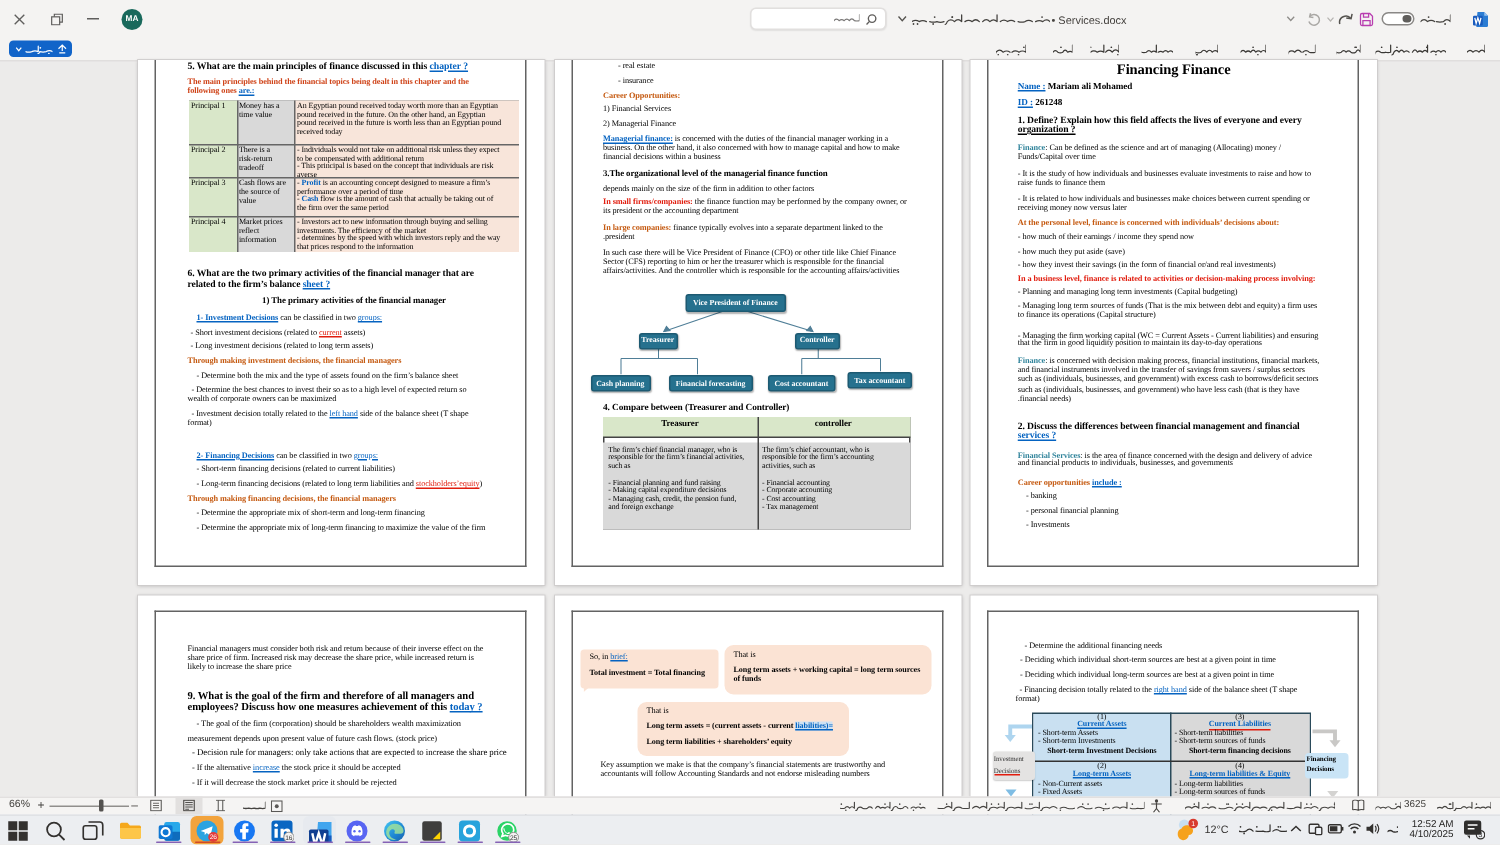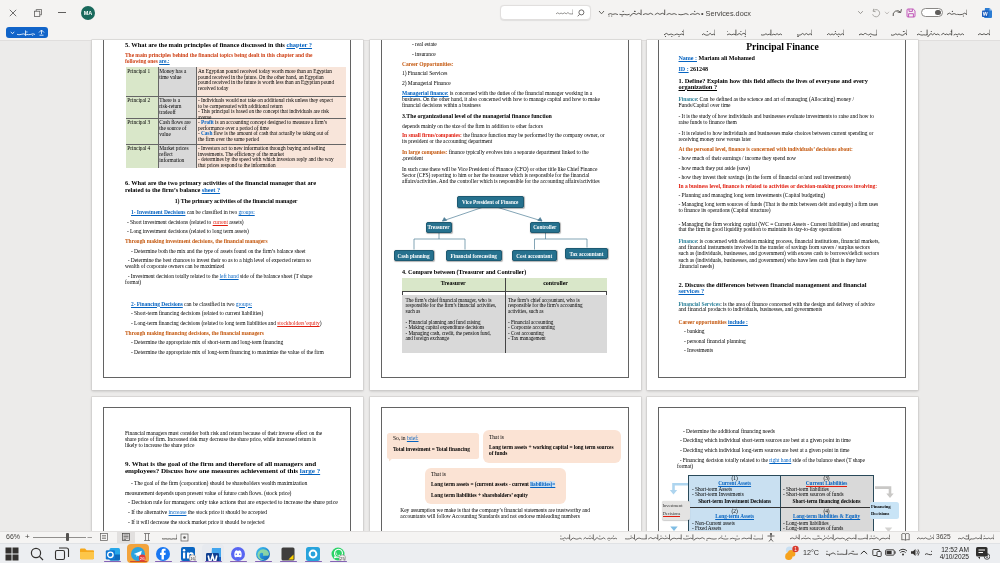--- a/index.html
+++ b/index.html
@@ -177,21 +177,21 @@
 <div class="pg" style="left:369.5px;top:40px;width:271.5px;height:349.5px"></div>
 <div class="a" style="left:381.0px;top:40px;width:248px;height:338px;border:1px solid #636363;border-top:none"></div>
 <div class="pg" style="left:646.5px;top:40px;width:271.5px;height:349.5px"></div>
 <div class="a" style="left:658.0px;top:40px;width:248px;height:338px;border:1px solid #636363;border-top:none"></div>
 <div class="pg" style="left:91.5px;top:397px;width:271.5px;height:133.5px"></div>
 <div class="a" style="left:103.0px;top:407px;width:248px;height:140px;border:1px solid #636363;border-bottom:none"></div>
 <div class="pg" style="left:369.5px;top:397px;width:271.5px;height:133.5px"></div>
 <div class="a" style="left:381.0px;top:407px;width:248px;height:140px;border:1px solid #636363;border-bottom:none"></div>
 <div class="pg" style="left:646.5px;top:397px;width:271.5px;height:133.5px"></div>
 <div class="a" style="left:658.0px;top:407px;width:248px;height:140px;border:1px solid #636363;border-bottom:none"></div>
-<div class="t" style="left:658px;top:42px;width:249px;text-align:center;font-size:9.7px;font-weight:bold;line-height:9px">Principal Finance</div>
+<div class="t" style="left:658px;top:42px;width:249px;text-align:center;font-size:9.7px;font-weight:bold;line-height:9px">Financing Finance</div>
 <div class="t" style="left:678.5px;top:55.5px;width:205px;font-size:6.1px"><span class="bl u b">Name :</span> <b>Mariam ali Mohamed</b></div>
 <div class="t" style="left:678.5px;top:66.5px;width:205px;font-size:6.1px"><span class="bl u b">ID :</span> <b>261248</b></div>
 <div class="t" style="left:678.5px;top:77.5px;width:230px;font-size:6.4px;line-height:6.4px"><b>1. Define? Explain how this field affects the lives of everyone and every<br><span class="u">organization ?</span></b></div>
 <div class="t" style="left:678.5px;top:95.5px;width:220px;line-height:6.0px"><span class="tl">Finance</span>: Can be defined as the science and art of managing (Allocating) money /<br>Funds/Capital over time</div>
 <div class="t" style="left:678.5px;top:112.5px;width:220px;line-height:6.0px">- It is the study of how individuals and businesses evaluate investments to raise and how to<br>raise funds to finance them</div>
 <div class="t" style="left:678.5px;top:129.5px;width:220px;line-height:6.0px">- It is related to how individuals and businesses make choices between current spending or<br>receiving money now versus later</div>
 <div class="t" style="left:678.5px;top:146.5px;width:210px;"><span class="or">At the personal level, finance is concerned with individuals’ decisions about:</span></div>
 <div class="t" style="left:678.5px;top:156.3px;width:205px;">- how much of their earnings / income they spend now</div>
 <div class="t" style="left:678.5px;top:165.8px;width:205px;">- how much they put aside (save)</div>
 <div class="t" style="left:678.5px;top:175.2px;width:205px;">- how they invest their savings (in the form of financial or/and real investments)</div>
@@ -275,21 +275,21 @@
 <div class="t" style="left:131px;top:248.7px;width:210px;">- Determine both the mix and the type of assets found on the firm’s balance sheet</div>
 <div class="t" style="left:125px;top:258.2px;width:220px;line-height:5.8px">&nbsp;&nbsp;- Determine the best chances to invest their so as to a high level of expected return so<br>wealth of corporate owners can be maximized</div>
 <div class="t" style="left:125px;top:273.8px;width:220px;line-height:5.8px">&nbsp;&nbsp;- Investment decision totally related to the <span class="bl u">left hand</span> side of the balance sheet (T shape<br>format)</div>
 <div class="t" style="left:131px;top:301.6px;width:210px;"><span class="bl u b">2- Financing Decisions</span> can be classified in two <span class="bl u">groups:</span></div>
 <div class="t" style="left:131px;top:311.3px;width:210px;">- Short-term financing decisions (related to current liabilities)</div>
 <div class="t" style="left:131px;top:321px;width:214px;">- Long-term financing decisions (related to long term liabilities and <span style="color:#e11d0e;text-decoration:underline">stockholders’equity</span>)</div>
 <div class="t" style="left:125px;top:330.7px;width:212px;"><span class="or">Through making financing decisions, the financial managers</span></div>
 <div class="t" style="left:131px;top:340.4px;width:212px;">- Determine the appropriate mix of short-term and long-term financing</div>
 <div class="t" style="left:131px;top:350.1px;width:216px;">- Determine the appropriate mix of long-term financing to maximize the value of the firm</div>
 <div class="t" style="left:125px;top:430px;width:220px;line-height:6.0px">Financial managers must consider both risk and return because of their inverse effect on the<br>share price of firm. Increased risk may decrease the share price, while increased return is<br>likely to increase the share price</div>
-<div class="t" style="left:125px;top:461.3px;width:220px;font-size:7.1px;line-height:7px"><b>9. What is the goal of the firm and therefore of all managers and<br>employees? Discuss how one measures achievement of this <span class="bl u">large ?</span></b></div>
+<div class="t" style="left:125px;top:461.3px;width:220px;font-size:7.1px;line-height:7px"><b>9. What is the goal of the firm and therefore of all managers and<br>employees? Discuss how one measures achievement of this <span class="bl u">today ?</span></b></div>
 <div class="t" style="left:131px;top:481.2px;width:210px;font-size:5.6px">- The goal of the firm (corporation) should be shareholders wealth maximization</div>
 <div class="t" style="left:125px;top:491px;width:210px;font-size:5.6px">measurement depends upon present value of future cash flows. (stock price)</div>
 <div class="t" style="left:128px;top:500.4px;width:216px;font-size:5.9px">- Decision rule for managers: only take actions that are expected to increase the share price</div>
 <div class="t" style="left:128px;top:510.1px;width:210px;font-size:5.6px">- If the alternative <span class="bl u">increase</span> the stock price it should be accepted</div>
 <div class="t" style="left:128px;top:519.8px;width:210px;font-size:5.6px">- If it will decrease the stock market price it should be rejected</div>
 <div class="a" style="left:387.2px;top:432.5px;width:91.7px;height:26.2px;background:#fbe3d4;border-radius:2.5px"></div>
 <div class="a" style="left:389px;top:457px;width:5px;height:4.5px;background:#fbe3d4;clip-path:polygon(0 0,100% 0,0 100%)"></div>
 <div class="t" style="left:393px;top:436.3px;width:85px;">So, in <span class="bl u">brief:</span></div>
 <div class="t" style="left:393px;top:447.3px;width:88px;font-size:5.4px"><b>Total investment = Total financing</b></div>
 <div class="a" style="left:482.8px;top:430.4px;width:138.7px;height:32.7px;background:#fbe3d4;border-radius:6px"></div>

